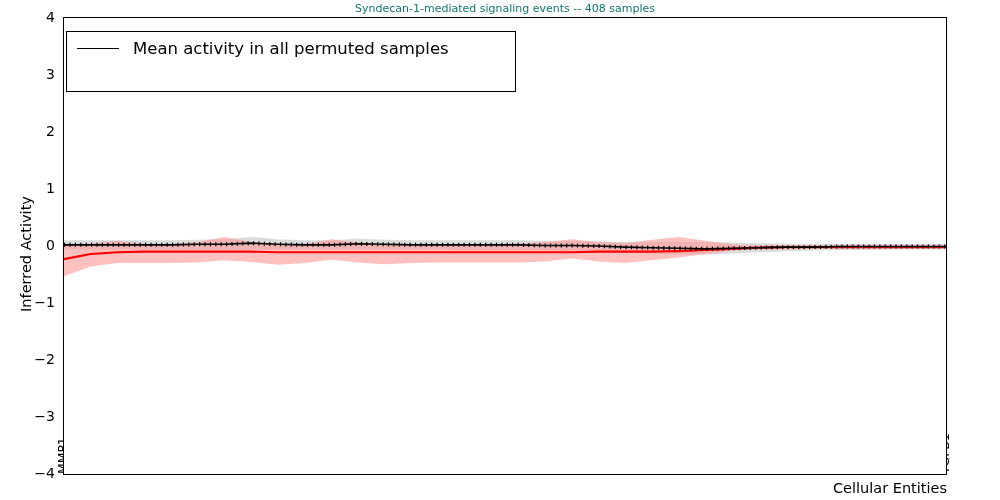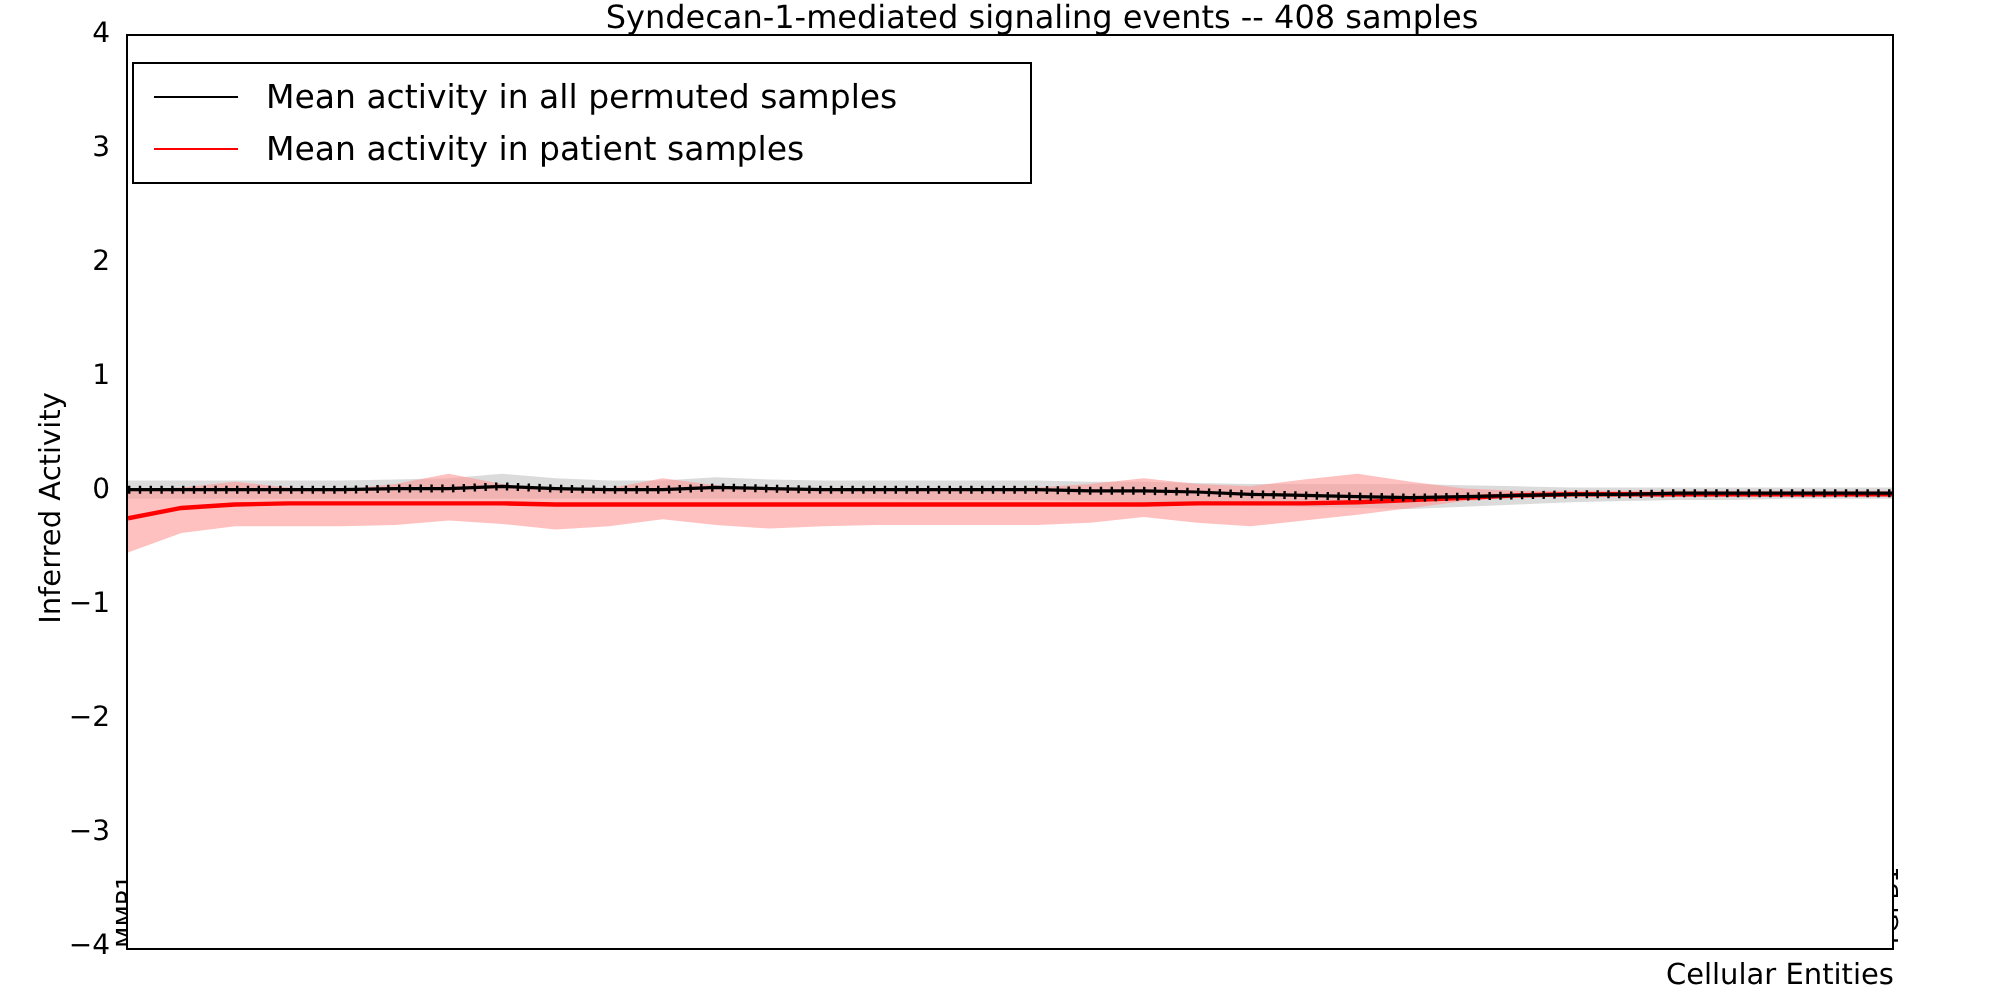--- a/index.html
+++ b/index.html
@@ -10,28 +10,28 @@
   #fig {
     position: relative;
     width: 1000px;
     height: 500px;
     background: #ffffff;
     font-family: "DejaVu Sans", sans-serif;
     overflow: hidden;
   }
   #chart-title {
     position: absolute;
-    left: 79px;
+    left: 63px;
     top: 0px;
     width: 884px;
     height: 17px;
     line-height: 17px;
     text-align: center;
-    font-size: 16px;
-    color: #000000;
+    font-size: 11px;
+    color: #0f766e;
     white-space: nowrap;
   }
   #plot-area {
     position: absolute;
     left: 63px;
     top: 17px;
     width: 884px;
     height: 458px;
     border: 1.3px solid #000000;
     box-sizing: border-box;
@@ -211,19 +211,15 @@
         <path d="M 0.00 226.86 L 26.73 226.86 L 53.45 226.86 L 80.18 226.86 L 106.91 226.86 L 133.64 226.29 L 160.36 226.29 L 187.09 225.15 L 213.82 226.29 L 240.55 226.86 L 267.27 226.86 L 294.00 225.72 L 320.73 226.29 L 347.45 226.86 L 374.18 226.86 L 400.91 226.86 L 427.64 226.86 L 454.36 226.86 L 481.09 227.43 L 507.82 227.43 L 534.55 228.00 L 561.27 229.14 L 588.00 229.71 L 614.73 230.28 L 641.45 230.85 L 668.18 230.28 L 694.91 229.71 L 721.64 229.14 L 748.36 229.14 L 775.09 228.57 L 801.82 228.57 L 828.55 228.57 L 855.27 228.57 L 882.00 228.57" fill="none" stroke="#000000" stroke-width="1.6"></path>
         <path d="M 0.00 226.86 L 26.73 226.86 L 53.45 226.86 L 80.18 226.86 L 106.91 226.86 L 133.64 226.29 L 160.36 226.29 L 187.09 225.15 L 213.82 226.29 L 240.55 226.86 L 267.27 226.86 L 294.00 225.72 L 320.73 226.29 L 347.45 226.86 L 374.18 226.86 L 400.91 226.86 L 427.64 226.86 L 454.36 226.86 L 481.09 227.43 L 507.82 227.43 L 534.55 228.00 L 561.27 229.14 L 588.00 229.71 L 614.73 230.28 L 641.45 230.85 L 668.18 230.28 L 694.91 229.71 L 721.64 229.14 L 748.36 229.14 L 775.09 228.57 L 801.82 228.57 L 828.55 228.57 L 855.27 228.57 L 882.00 228.57" fill="none" stroke="#000000" stroke-width="4.0" stroke-dasharray="1.2 4.2"></path>
       </svg>
   </div>
 
   <div id="legend">
     <div class="legend-row r0">
       <span class="legend-swatch" style="border-top-color: rgb(0, 0, 0);"></span>
       <span class="legend-text">Mean activity in all permuted samples</span>
     </div>
-    <div class="legend-row r1">
-      <span class="legend-swatch" style="border-top-color: rgb(255, 0, 0);"></span>
-      <span class="legend-text">Mean activity in patient samples</span>
-    </div>
   </div>
 
 </div>
 
 </body></html>

